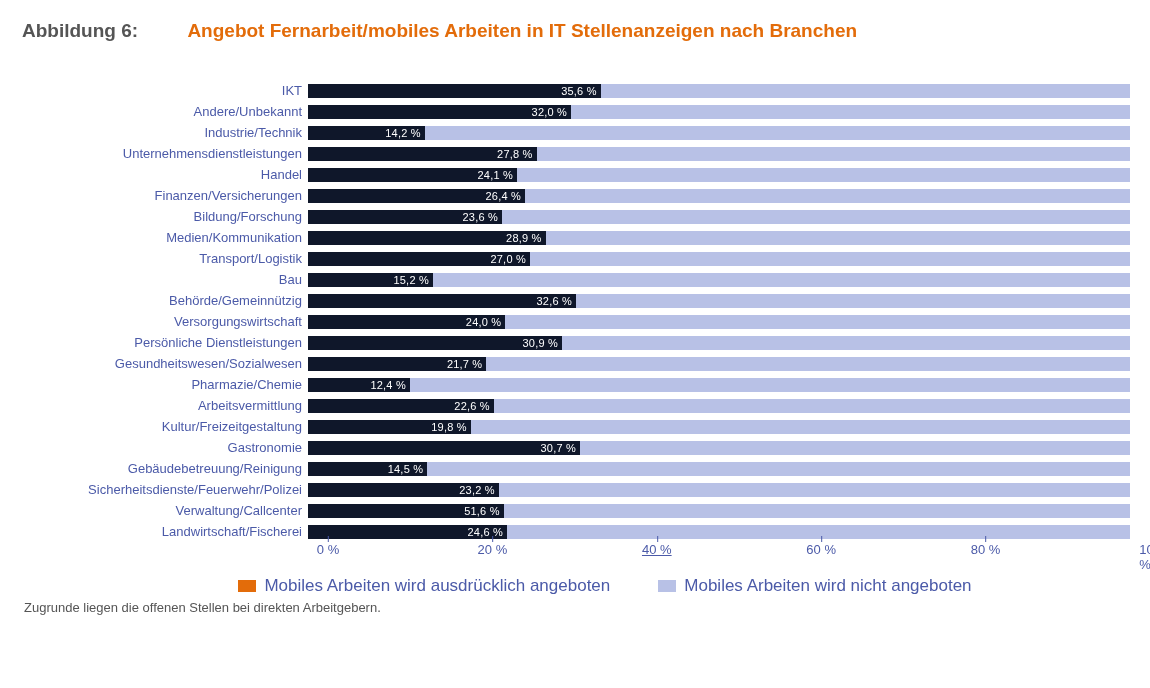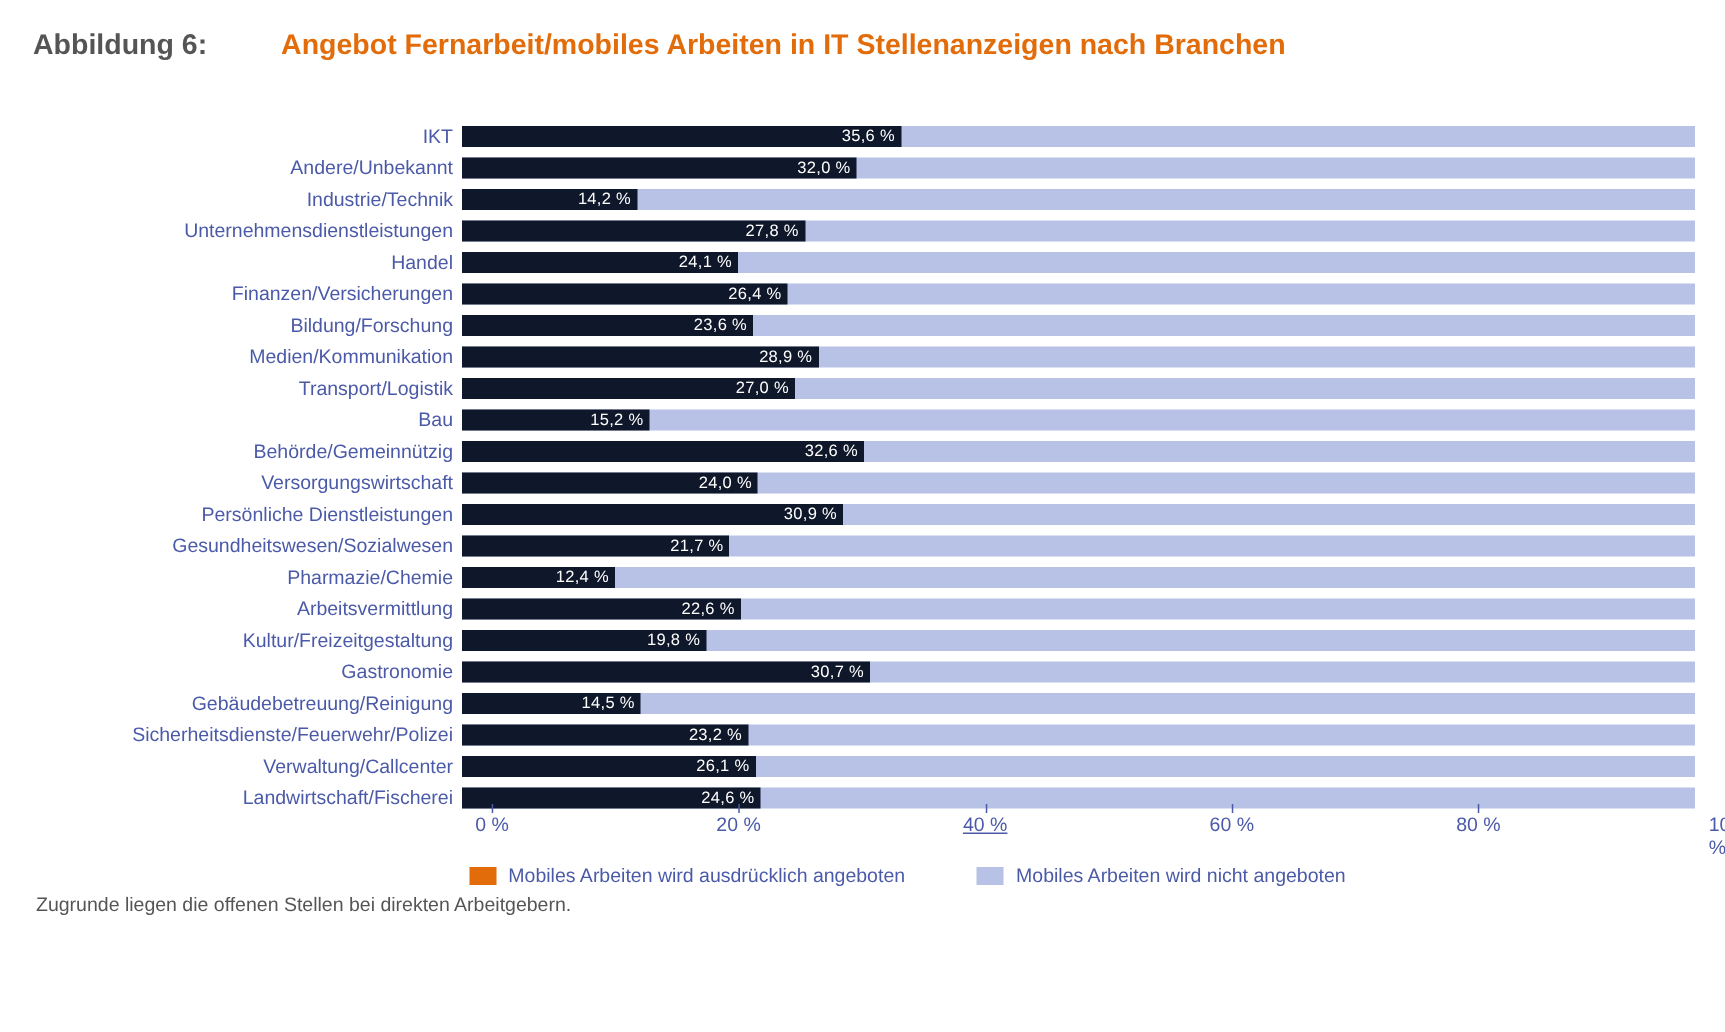--- a/index.html
+++ b/index.html
@@ -73,21 +73,21 @@
     width: 1px;
     height: 6px;
     background: #4b5aa8;
     top: -6px;
     left: 50%;
   }
   .legend {
     display: flex;
     justify-content: center;
     gap: 48px;
-    font-size: 13px;
+    font-size: 17px;
     color: #4b5aa8;
     margin: 6px 0 4px 60px;
   }
   .lg { display: flex; align-items: center; gap: 8px; }
   .sw { width: 18px; height: 12px; }
   .sw-a { background: #e36c0a; }
   .sw-b { background: #b8c1e6; }
   .footnote {
     font-size: 13px;
     color: #555;
@@ -130,21 +130,21 @@
       <div class="cat">Unternehmensdienstleistungen</div>
       <div class="barwrap">
         <div class="bar" style="width: 228.516px;">
           <span class="val">27,8 %</span>
         </div>
       </div>
     </div>
     <div class="row">
       <div class="cat">Handel</div>
       <div class="barwrap">
-        <div class="bar" style="width: 184px;">
+        <div class="bar" style="width: 209px;">
           <span class="val">24,1 %</span>
         </div>
       </div>
     </div>
     <div class="row">
       <div class="cat">Finanzen/Versicherungen</div>
       <div class="barwrap">
         <div class="bar" style="width: 217.008px;">
           <span class="val">26,4 %</span>
         </div>
@@ -259,21 +259,21 @@
       <div class="barwrap">
         <div class="bar" style="width: 190.704px;">
           <span class="val">23,2 %</span>
         </div>
       </div>
     </div>
     <div class="row">
       <div class="cat">Verwaltung/Callcenter</div>
       <div class="barwrap">
         <div class="bar" style="width: 195.636px;">
-          <span class="val">26,1 %</span>
+          <span class="val">51,6 %</span>
         </div>
       </div>
     </div>
     <div class="row">
       <div class="cat">Landwirtschaft/Fischerei</div>
       <div class="barwrap">
         <div class="bar" style="width: 199px;">
           <span class="val">24,6 %</span>
         </div>
       </div>

